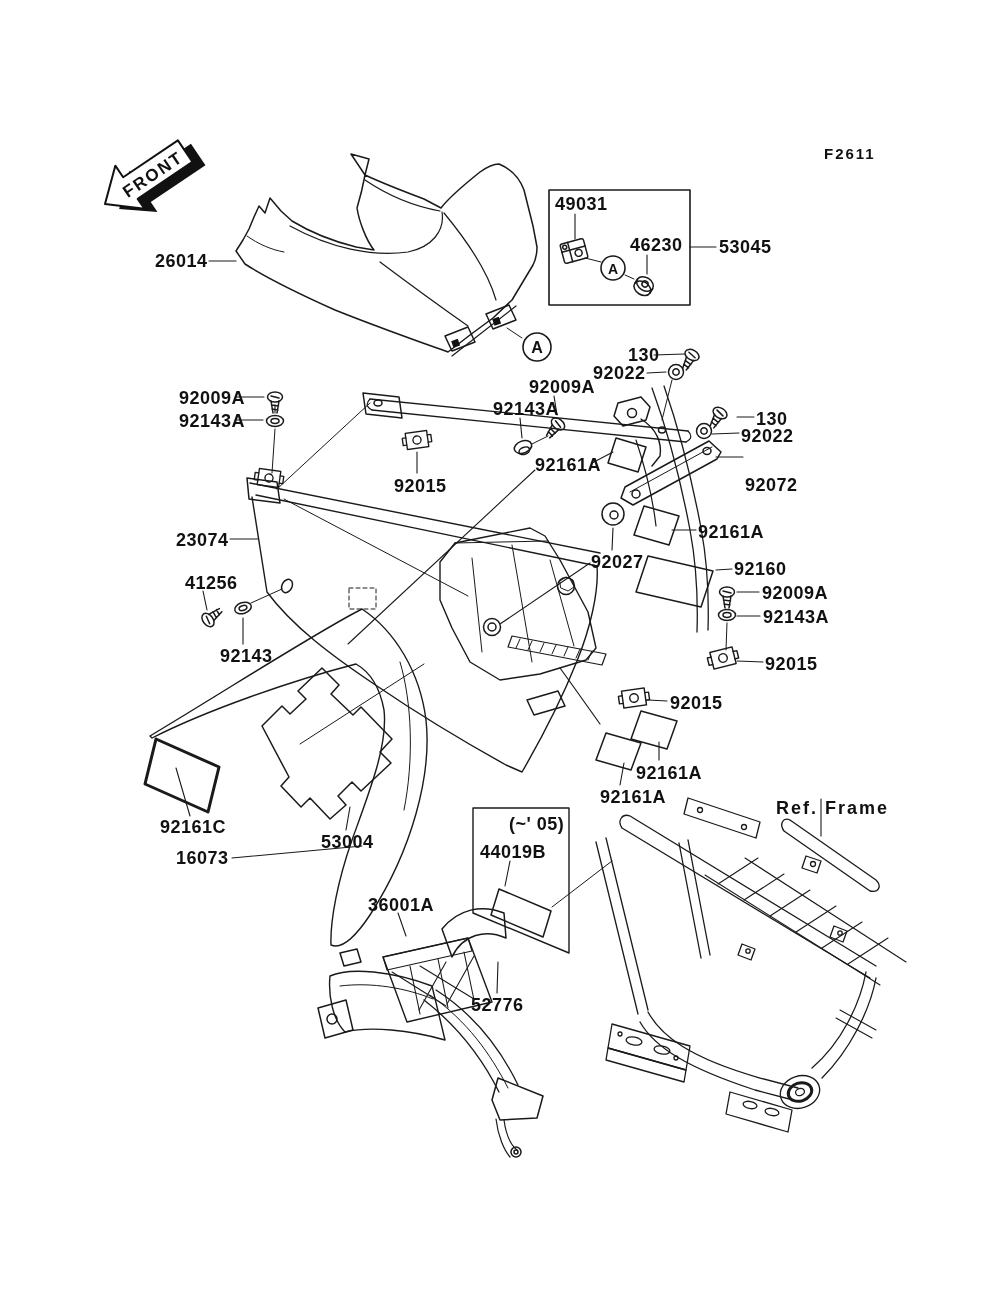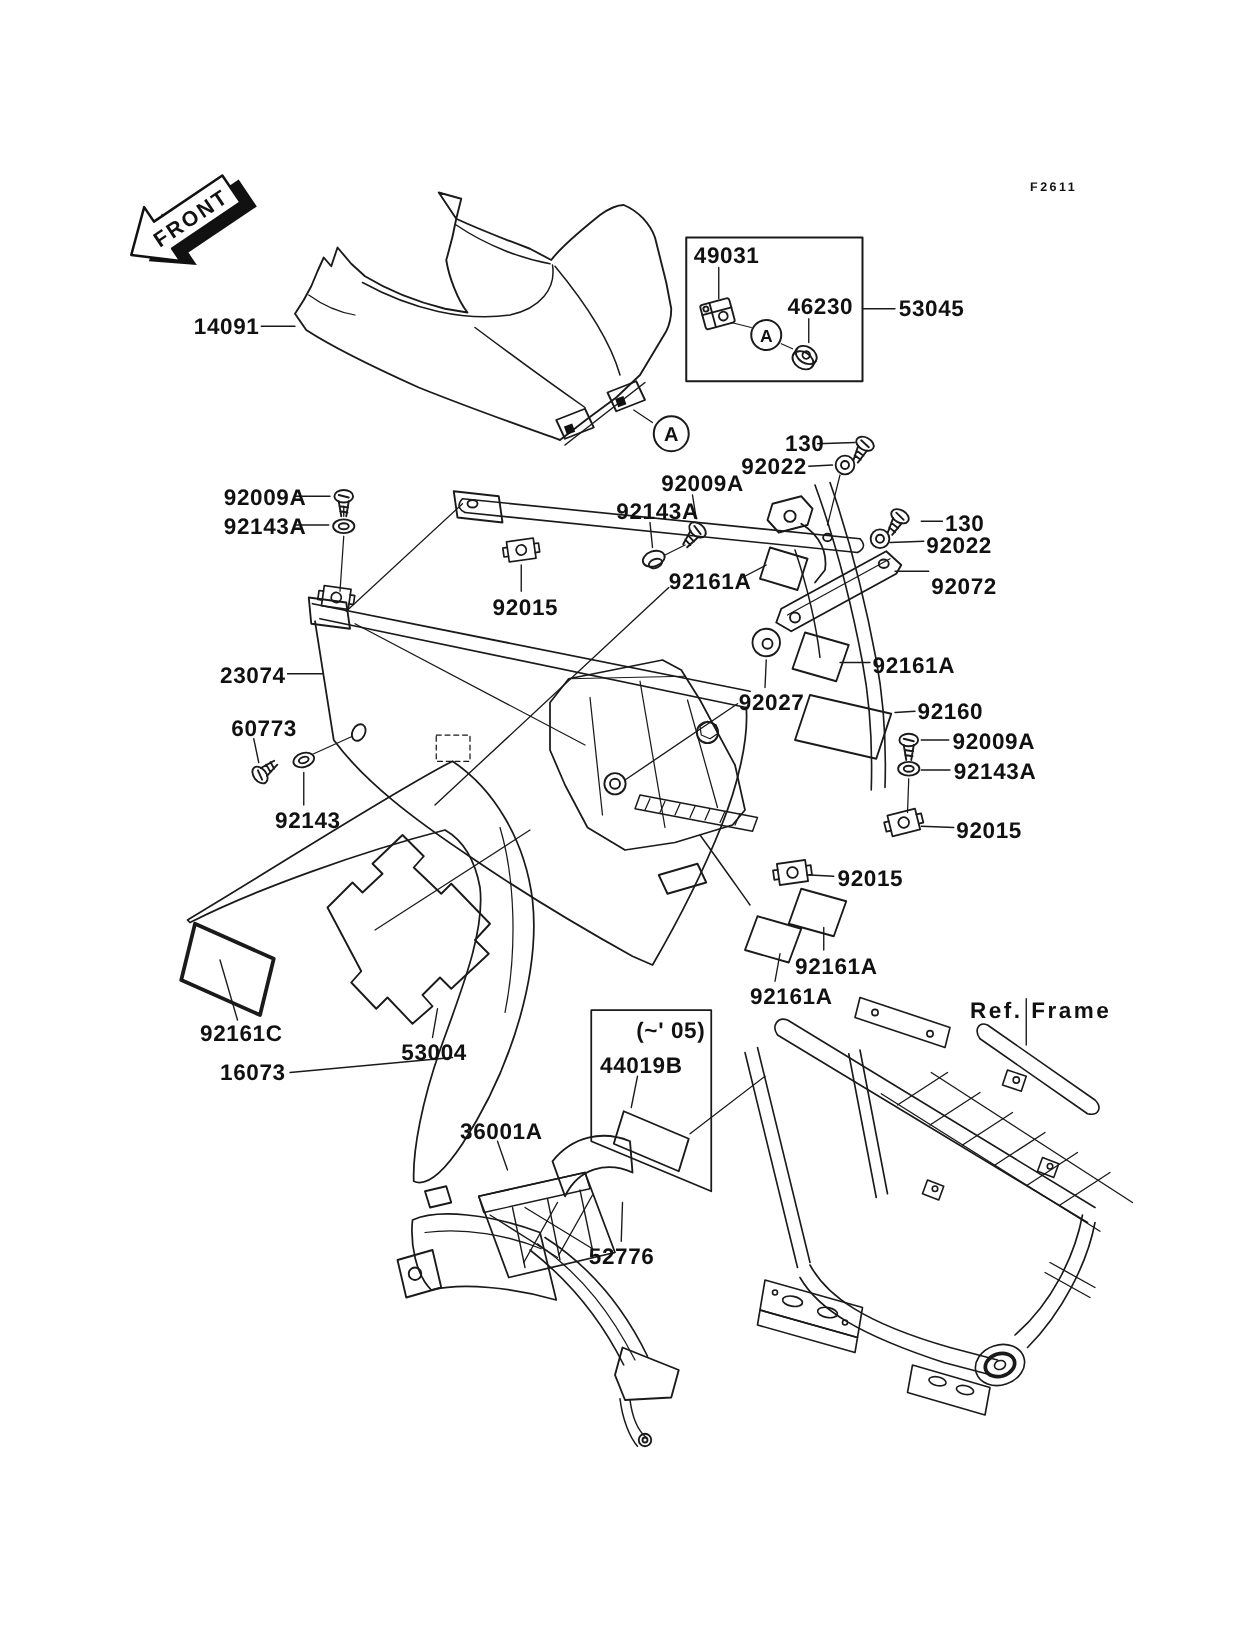--- a/index.html
+++ b/index.html
@@ -1,21 +1,21 @@
 <!DOCTYPE html>
 <html><head>
 <meta charset="utf-8">
 <style>
   html,body{margin:0;padding:0;background:#e8e8e8;}
   #page{position:relative;width:1000px;height:1309px;background:#ffffff;overflow:hidden;
         font-family:"Liberation Sans",sans-serif;}
   #art{position:absolute;left:0;top:0;}
   .lbl{position:absolute;font:bold 18px/1 "Liberation Sans",sans-serif;color:#111;
        letter-spacing:.5px;white-space:nowrap;}
-  .lbl.small{font-size:10px;letter-spacing:2px;}
+  .lbl.small{font-size:15px;letter-spacing:2px;}
   svg text{font-family:"Liberation Sans",sans-serif;}
 </style>
 </head>
 <body>
 
 <div id="page">
 
 <svg id="art" width="1000" height="1309" viewBox="0 0 1000 1309" fill="none" stroke="#1a1a1a" stroke-width="1.5" stroke-linecap="round" stroke-linejoin="round">
 
   <defs>
@@ -292,38 +292,38 @@
     <path d="M232,858 L362,846"></path>
     <path d="M346,830 L350,807"></path>
     <path d="M510,861 L505,886"></path>
     <path d="M398,913 L406,936"></path>
     <path d="M497,993 L498,962"></path>
   </g>
 </svg>
 
 <div id="labels">
   <span class="lbl small" style="left:824px;top:146px">F2611</span>
-  <span class="lbl" style="left:155px;top:252px">14091</span>
+  <span class="lbl" style="left:155px;top:252px">26014</span>
   <span class="lbl" style="left:555px;top:195px">49031</span>
   <span class="lbl" style="left:630px;top:236px">46230</span>
   <span class="lbl" style="left:719px;top:238px">53045</span>
   <span class="lbl" style="left:628px;top:346px">130</span>
   <span class="lbl" style="left:593px;top:364px">92022</span>
   <span class="lbl" style="left:179px;top:389px">92009A</span>
   <span class="lbl" style="left:179px;top:412px">92143A</span>
   <span class="lbl" style="left:529px;top:378px">92009A</span>
   <span class="lbl" style="left:493px;top:400px">92143A</span>
   <span class="lbl" style="left:394px;top:477px">92015</span>
   <span class="lbl" style="left:176px;top:531px">23074</span>
-  <span class="lbl" style="left:185px;top:574px">60773</span>
+  <span class="lbl" style="left:185px;top:574px">41256</span>
   <span class="lbl" style="left:220px;top:647px">92143</span>
   <span class="lbl" style="left:535px;top:456px">92161A</span>
   <span class="lbl" style="left:756px;top:410px">130</span>
   <span class="lbl" style="left:741px;top:427px">92022</span>
-  <span class="lbl" style="left:745px;top:460px">92072</span>
+  <span class="lbl" style="left:745px;top:476px">92072</span>
   <span class="lbl" style="left:591px;top:553px">92027</span>
   <span class="lbl" style="left:698px;top:523px">92161A</span>
   <span class="lbl" style="left:734px;top:560px">92160</span>
   <span class="lbl" style="left:762px;top:584px">92009A</span>
   <span class="lbl" style="left:763px;top:608px">92143A</span>
   <span class="lbl" style="left:765px;top:655px">92015</span>
   <span class="lbl" style="left:670px;top:694px">92015</span>
   <span class="lbl" style="left:636px;top:764px">92161A</span>
   <span class="lbl" style="left:600px;top:788px">92161A</span>
   <span class="lbl" style="left:776px;top:799px;letter-spacing:2px">Ref. Frame</span>

